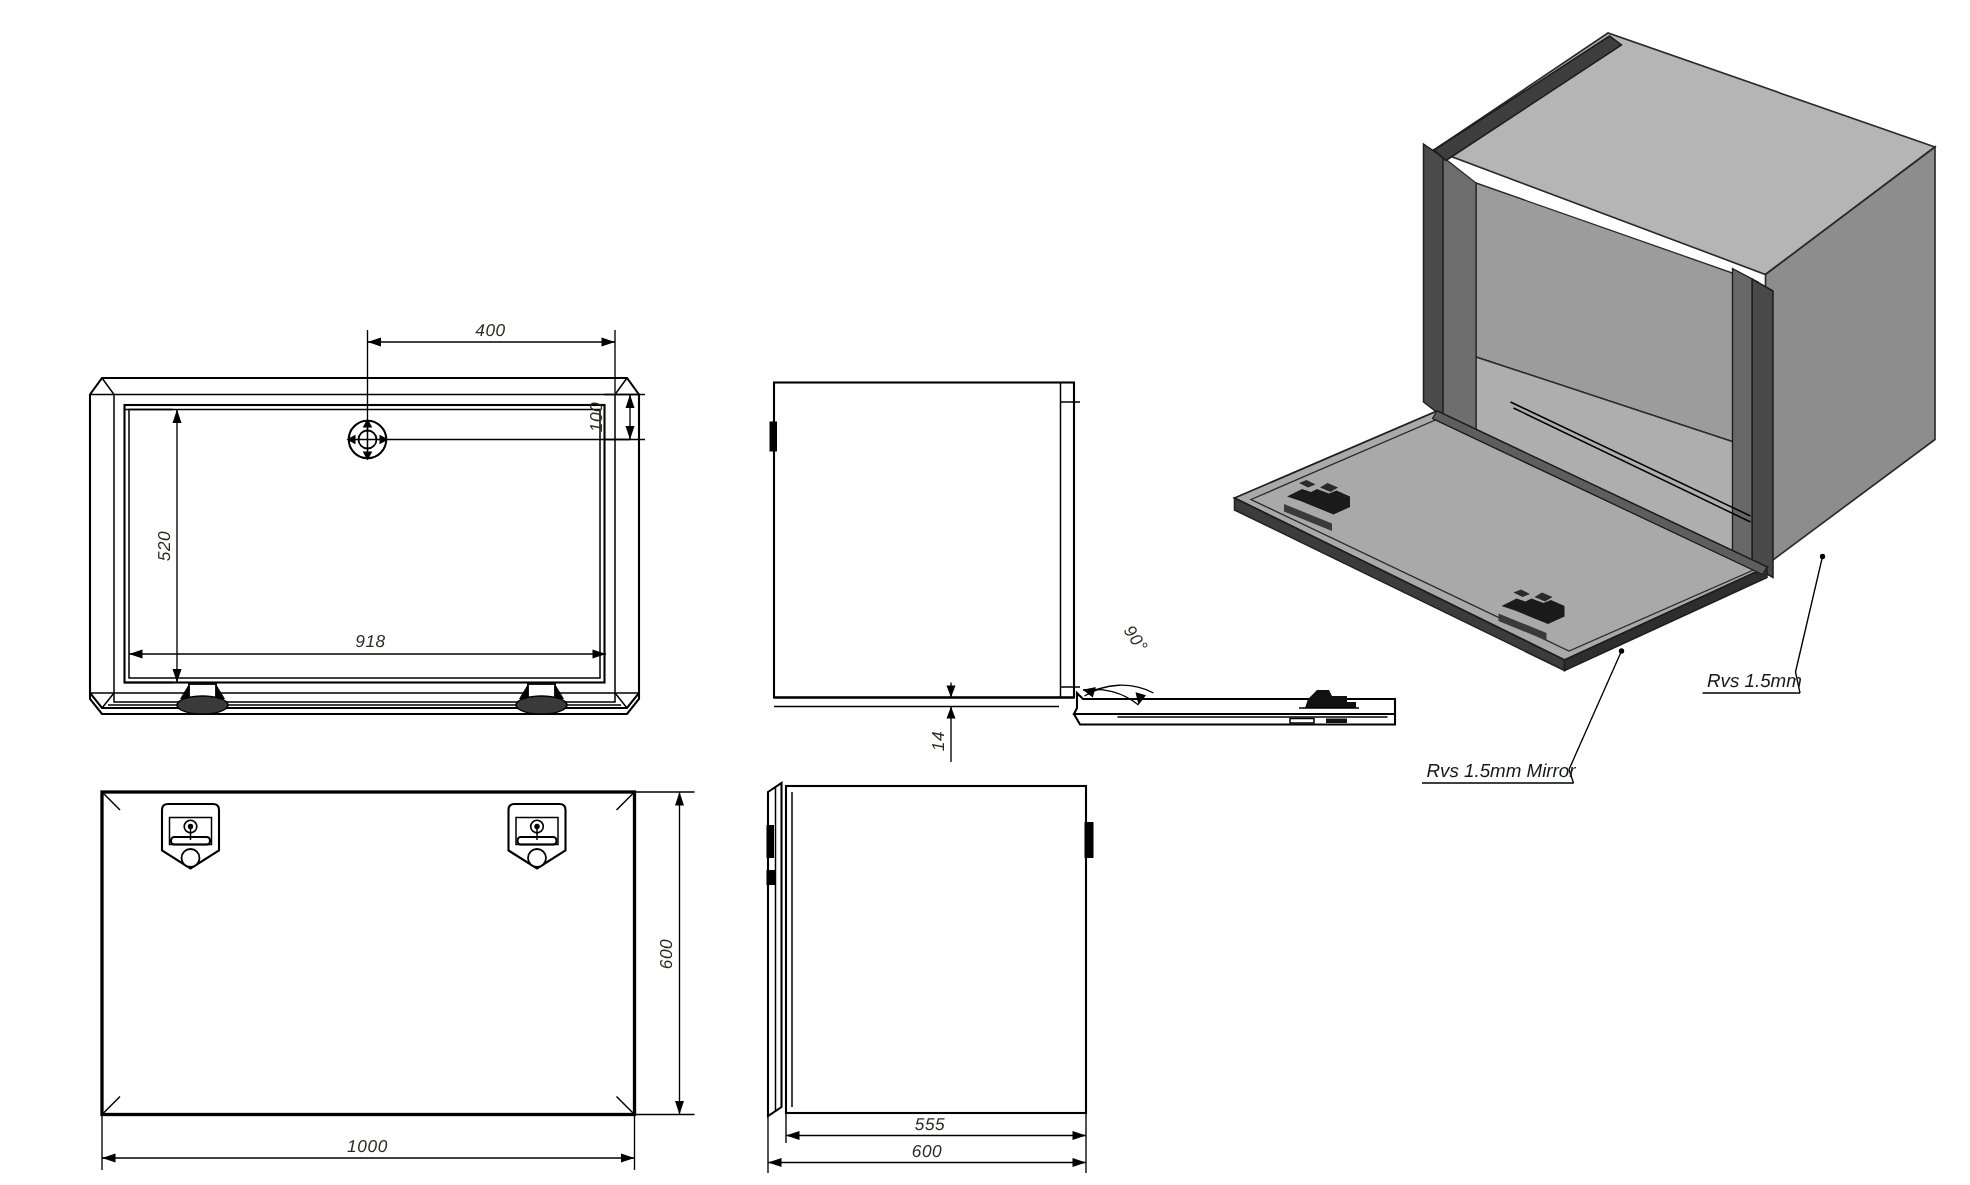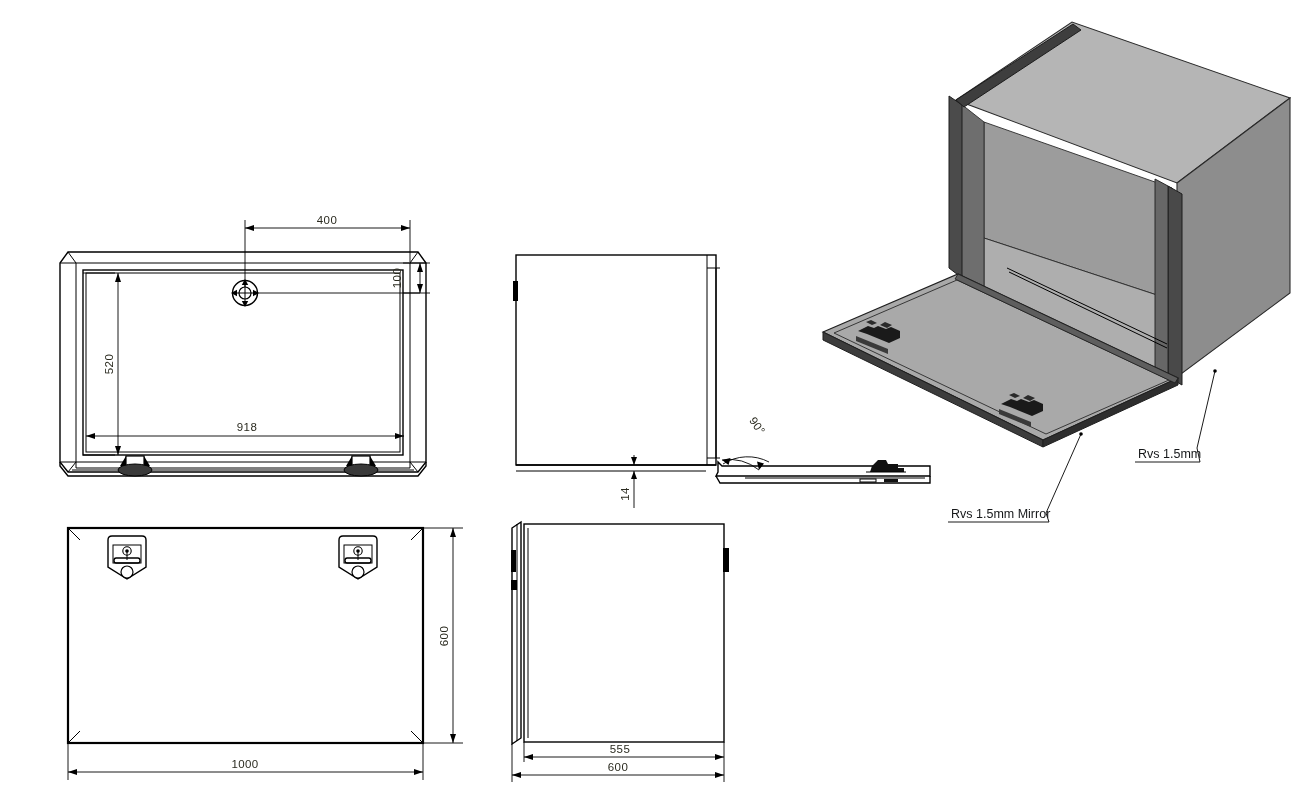--- a/index.html
+++ b/index.html
@@ -1,21 +1,21 @@
 <!DOCTYPE html>
 <html><head>
 <meta charset="utf-8">
 <style>
   html,body{margin:0;padding:0;background:#ffffff;}
   body{
     width:1313px;height:790px;position:relative;overflow:hidden;
     font-family:"Liberation Sans", sans-serif;
     background:#ffffff;
   }
-  .stage{position:absolute;left:0;top:0;width:1313px;height:706px;}
+  .stage{position:absolute;left:0;top:0;width:1313px;height:706px;font-style:italic;}
   svg{display:block;}
   .dimtxt{
     font-family:"Liberation Sans", sans-serif;
     font-size:11.5px;
     fill:#2b2b20;
     letter-spacing:0.4px;
   }
   .lbltxt{
     font-family:"Liberation Sans", sans-serif;
     font-size:12.5px;

